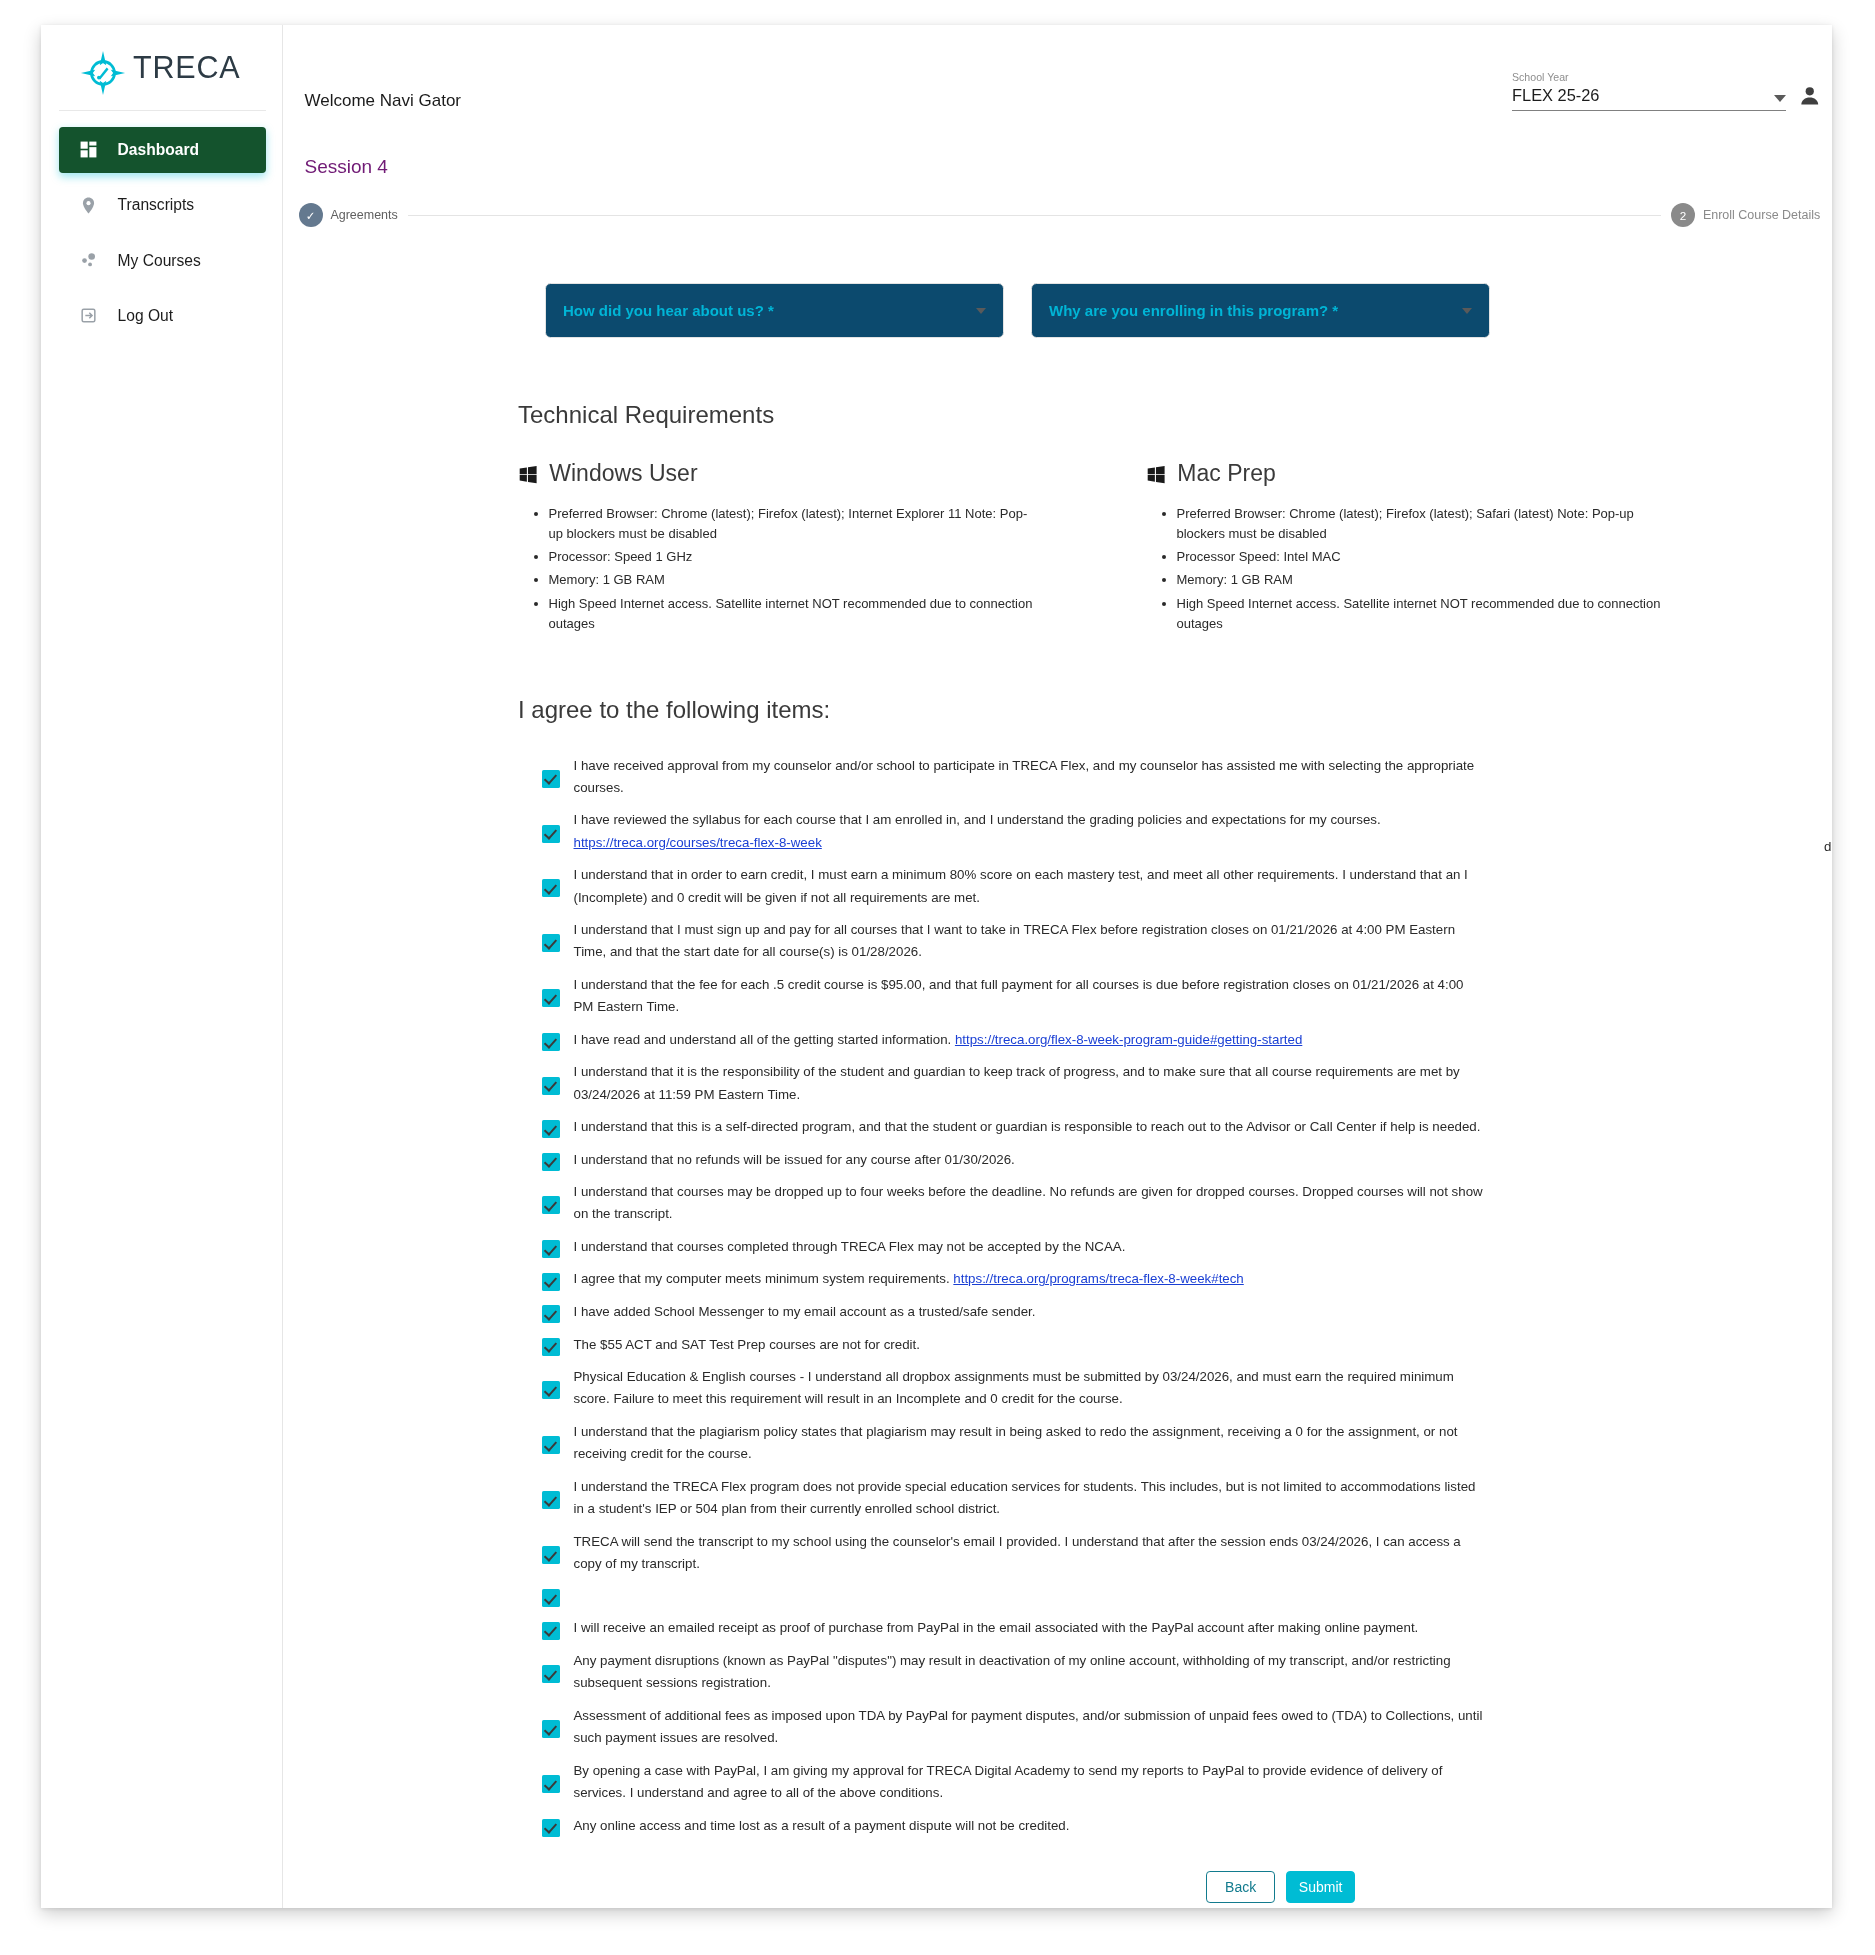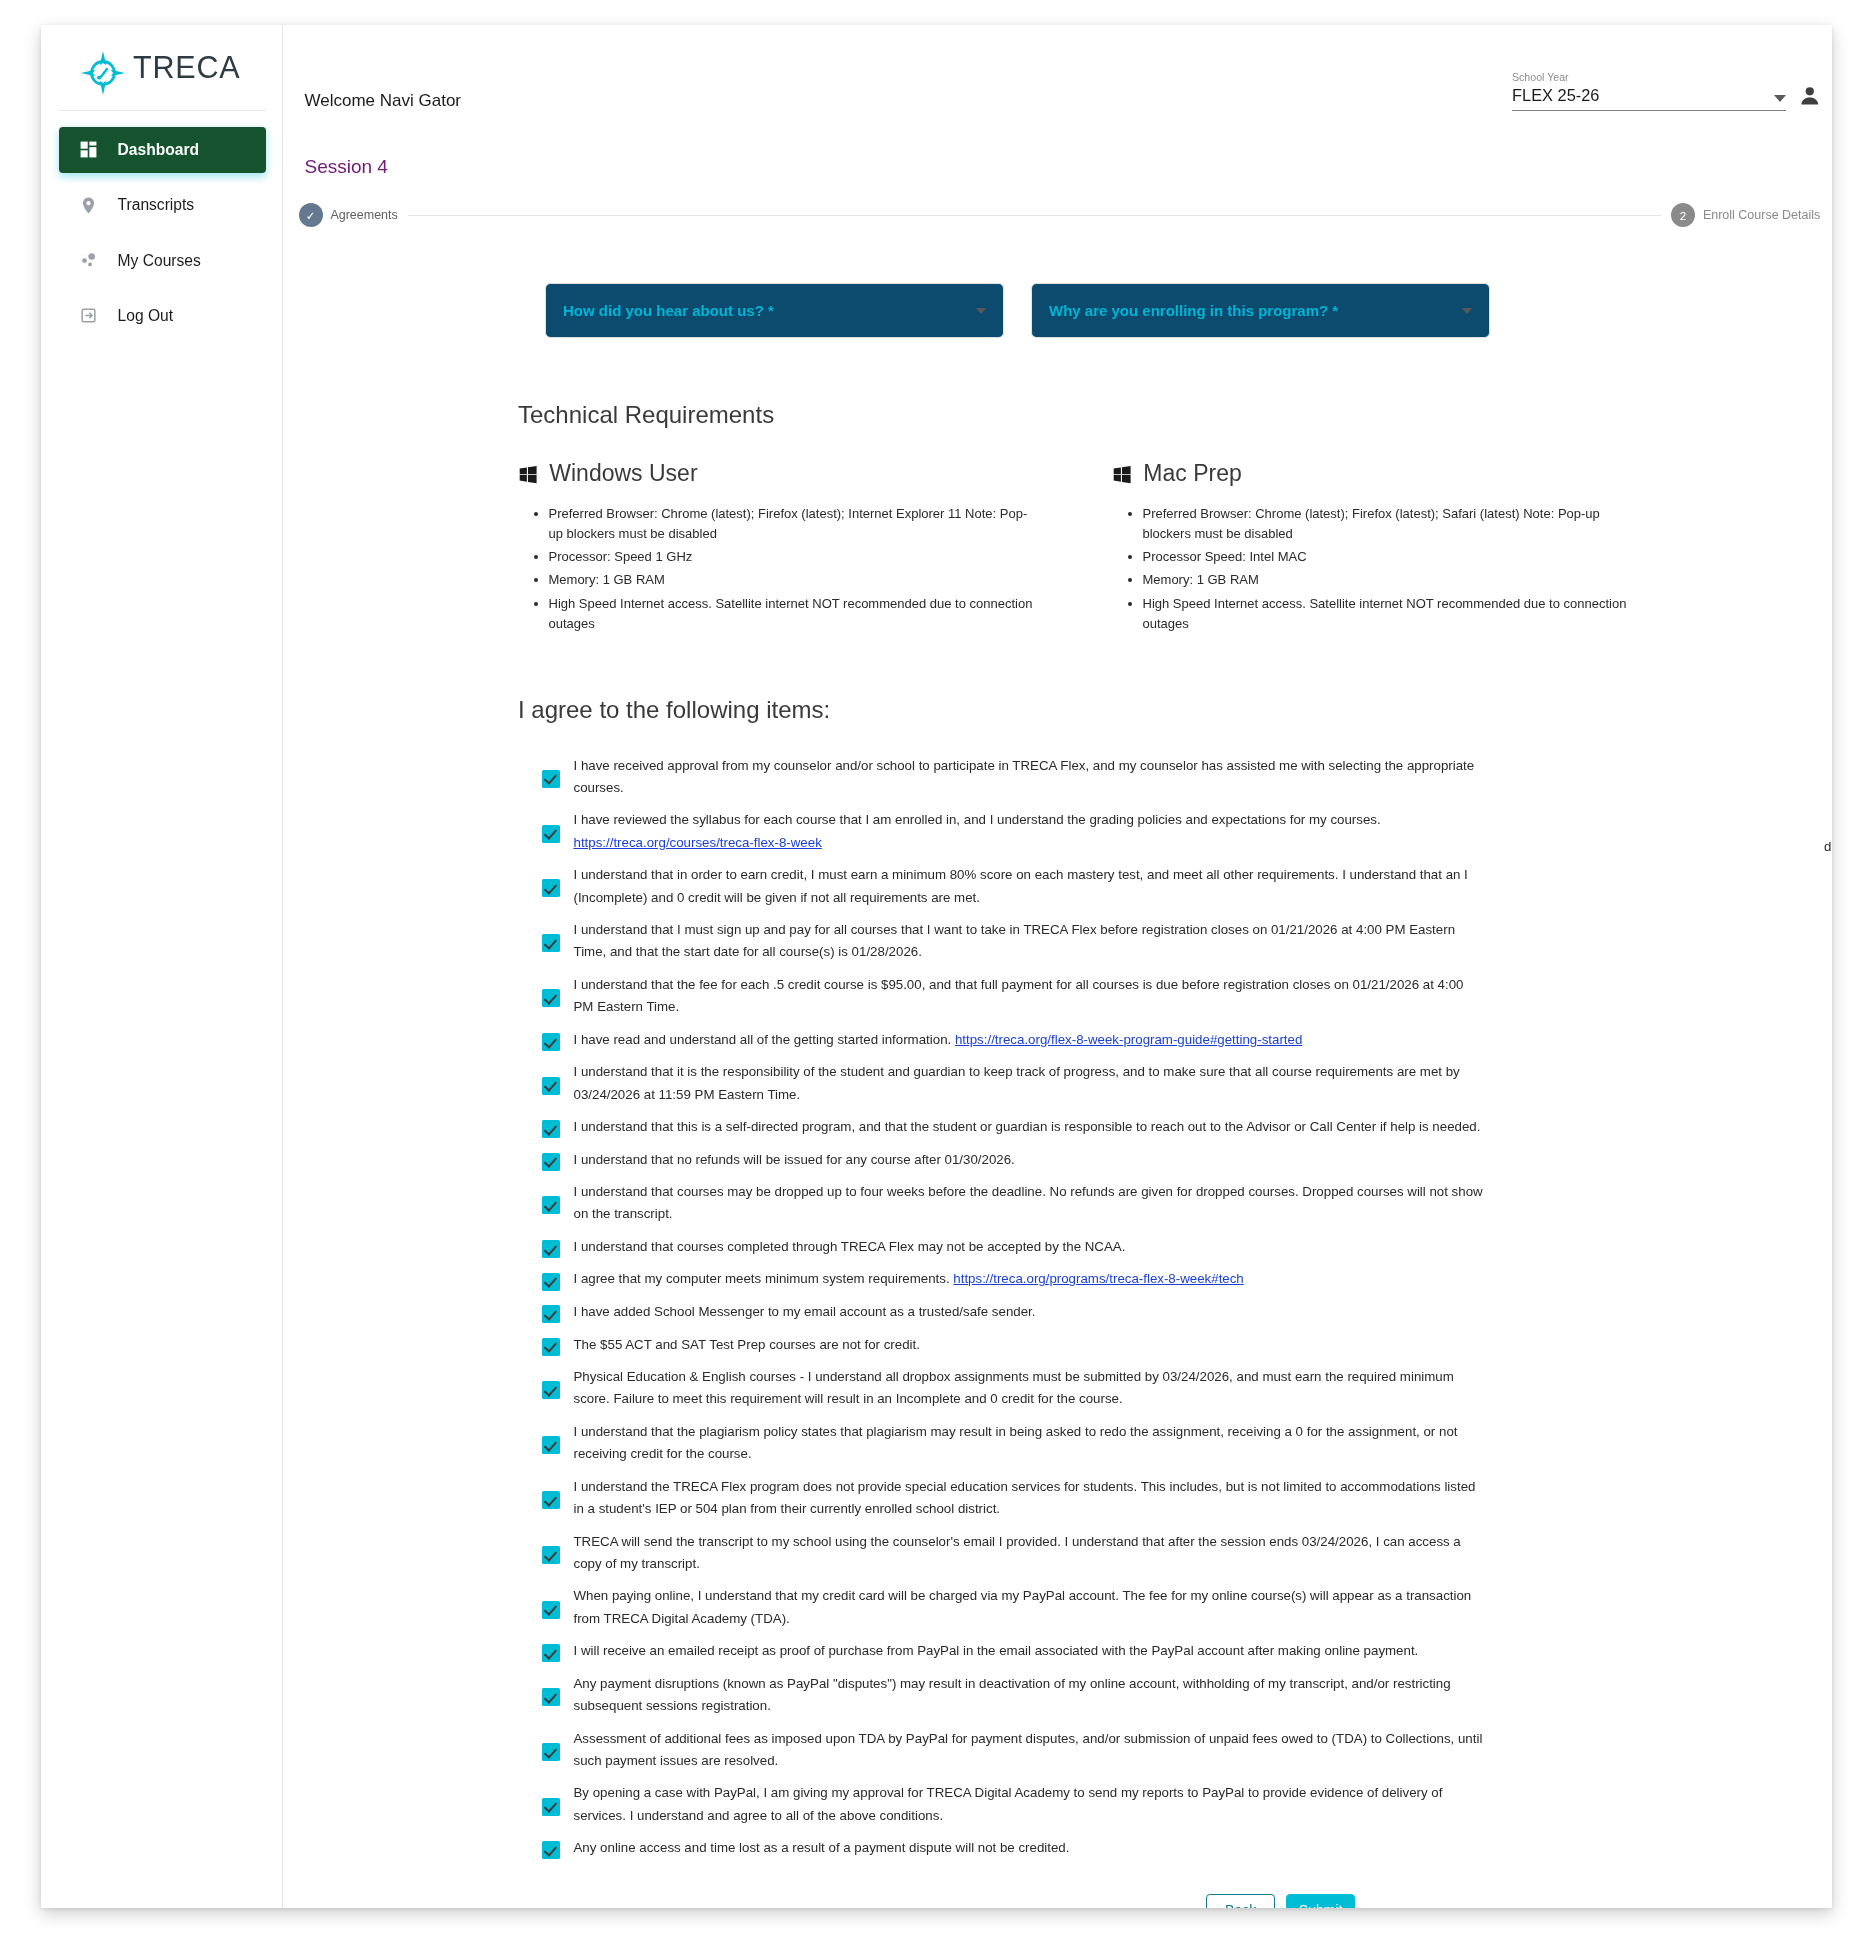--- a/index.html
+++ b/index.html
@@ -195,21 +195,21 @@
     border-top: 6.6px solid #5a5a5a;
   }
 
   .tech-wrap { padding: 63px 0 0 235px; }
   .section-h1 {
     font-size: 24px;
     color: #3a3a3a;
     font-weight: 400;
     margin-bottom: 31px;
   }
-  .os-cols { display: flex; gap: 74px; }
+  .os-cols { display: flex; gap: 108px; }
   .os-col { width: 520px; }
   .os-head {
     display: flex; align-items: center; gap: 11px;
     margin-bottom: 16.4px;
   }
   .os-title { font-size: 23px; color: #3a3a3a; font-weight: 400; }
   .win-logo { width: 20.3px; height: 20.3px; flex: 0 0 20.3px; }
   .os-list { padding-left: 30.5px; }
   .os-list li {
     font-size: 13px;
@@ -521,21 +521,20 @@
             <div class="agree-item">
               <span class="cbx"></span>
               <div class="agree-text">I understand the TRECA Flex program does not provide special education services for students. This includes, but is not limited to accommodations listed in a student's IEP or 504 plan from their currently enrolled school district.</div>
             </div>
             <div class="agree-item">
               <span class="cbx"></span>
               <div class="agree-text">TRECA will send the transcript to my school using the counselor's email I provided. I understand that after the session ends  03/24/2026, I can access a copy of my transcript.</div>
             </div>
             <div class="agree-item">
               <span class="cbx"></span>
-              <div class="agree-text">When paying online, I understand that my credit card will be charged via my PayPal account. The fee for my online course(s) will appear as a transaction from TRECA Digital Academy (TDA).</div>
             </div>
             <div class="agree-item">
               <span class="cbx"></span>
               <div class="agree-text">I will receive an emailed receipt as proof of purchase from PayPal in the email associated with the PayPal account after making online payment.</div>
             </div>
             <div class="agree-item">
               <span class="cbx"></span>
               <div class="agree-text">Any payment disruptions (known as PayPal "disputes") may result in deactivation of my online account, withholding of my transcript, and/or restricting subsequent sessions registration.</div>
             </div>
             <div class="agree-item">

